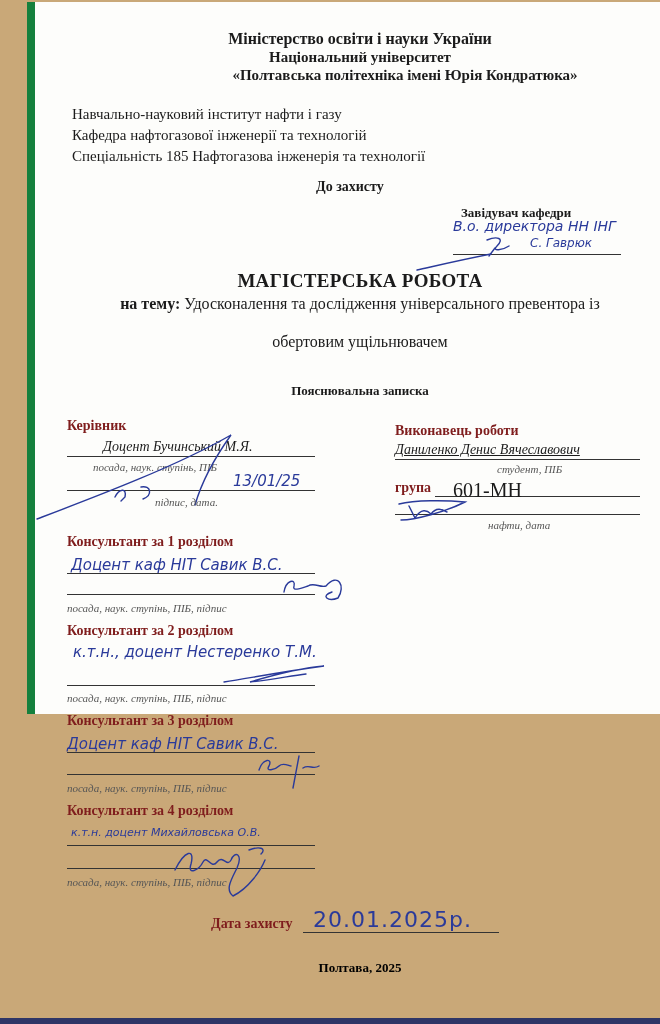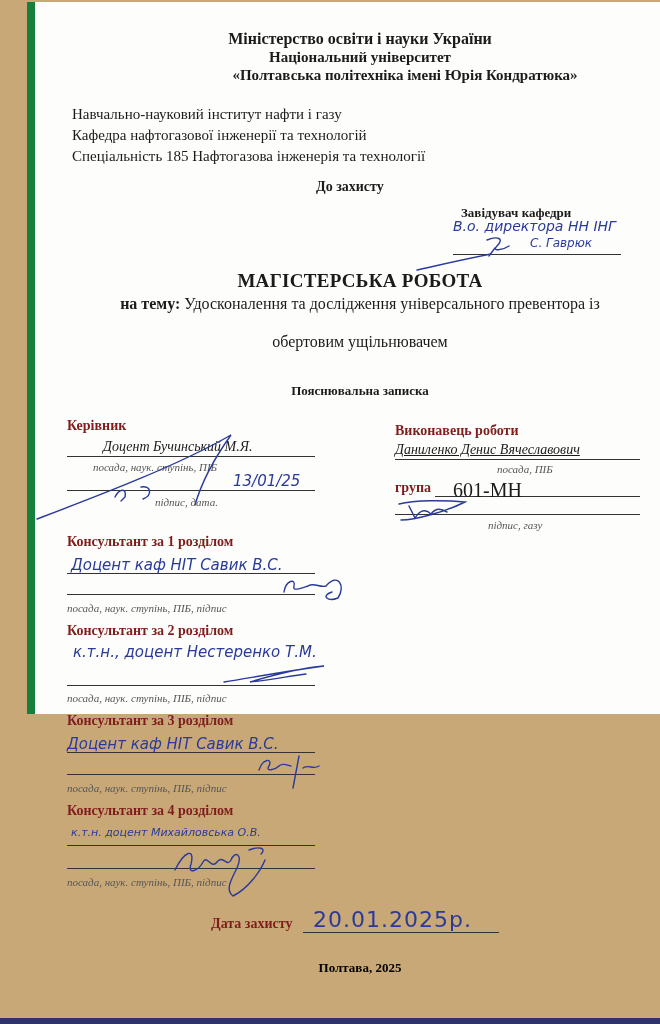--- a/index.html
+++ b/index.html
@@ -71,29 +71,29 @@
   <svg class="sig" style="left:0px;top:425px;" width="210" height="95">
     <path d="M2 92 C60 70, 140 40, 196 8 C186 22, 168 50, 160 78"></path>
     <path d="M80 70 C84 62, 92 60, 90 70 L86 74 M106 60 C116 58, 118 68, 108 72"></path>
   </svg>
   <div class="abs hw" style="left:198px;top:470px;font-size:15px;">13/01/25</div>
   <div class="abs small-ital" style="left:120px;top:494px;">підпис, дата.</div>
 
   <div class="abs lbl" style="left:360px;top:421px;">Виконавець роботи</div>
   <div class="abs ital" style="left:360px;top:440px;font-size:14px;text-decoration:underline;">Даниленко Денис Вячеславович</div>
   <div class="line" style="left:360px;top:457px;width:245px;"></div>
-  <div class="abs small-ital" style="left:462px;top:461px;">посада, ПІБ</div>
+  <div class="abs small-ital" style="left:462px;top:461px;">студент, ПІБ</div>
   <div class="abs lbl" style="left:360px;top:478px;">група</div>
   <div class="line" style="left:400px;top:494px;width:205px;"></div>
   <div class="abs" style="left:418px;top:477px;font-size:20px;">601-МН</div>
   <div class="line" style="left:360px;top:512px;width:245px;"></div>
   <svg class="sig" style="left:360px;top:496px;" width="80" height="26">
     <path d="M4 6 C20 2, 50 2, 70 4 C50 14, 20 22, 6 22 M14 8 L20 20 C26 10, 32 12, 36 16 C42 8, 48 12, 52 14"></path>
   </svg>
-  <div class="abs small-ital" style="left:453px;top:517px;">підпис, газу</div>
+  <div class="abs small-ital" style="left:453px;top:517px;">нафти, дата</div>
 
   <div class="abs lbl" style="left:32px;top:532px;">Консультант за 1 розділом</div>
   <div class="abs hw" style="left:36px;top:554px;font-size:15px;">Доцент каф НІТ Савик В.С.</div>
   <div class="line" style="left:32px;top:571px;width:248px;"></div>
   <div class="line" style="left:32px;top:592px;width:248px;"></div>
   <svg class="sig" style="left:245px;top:570px;" width="70" height="30">
     <path d="M4 20 C6 8, 16 6, 14 14 C12 20, 22 16, 28 14 C34 10, 40 16, 46 14 C58 0, 66 14, 58 26 C48 30, 40 24, 52 20"></path>
   </svg>
   <div class="abs small-ital" style="left:32px;top:600px;">посада, наук. ступінь, ПІБ, підпис</div>
 

